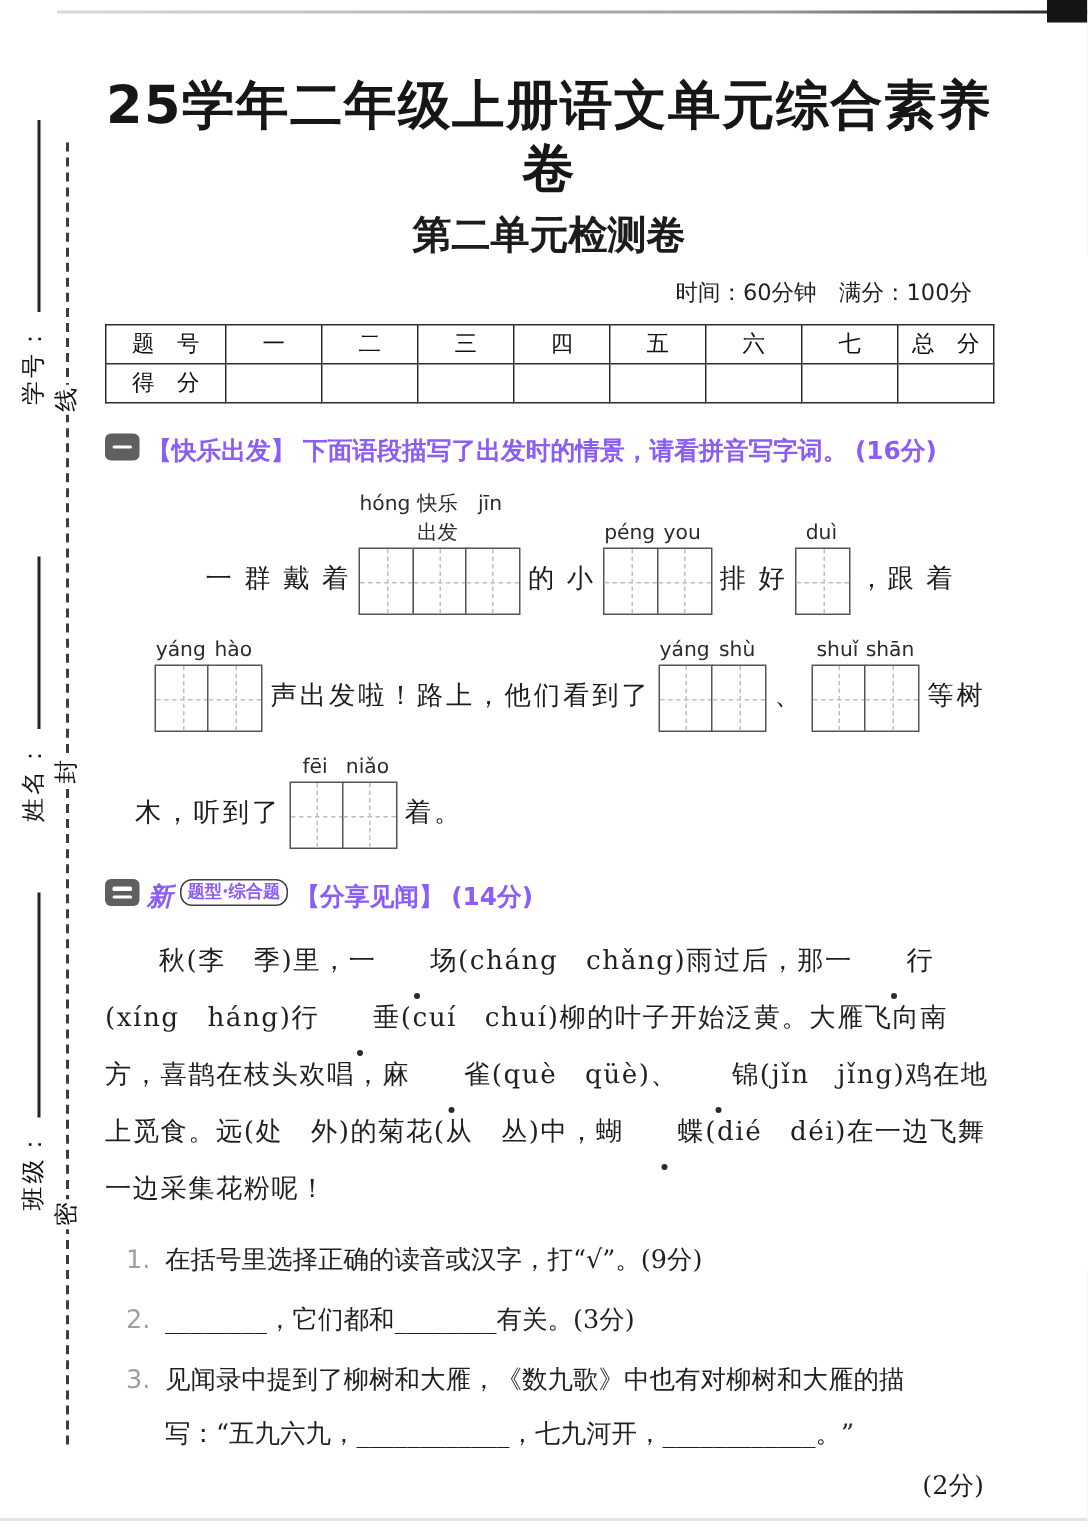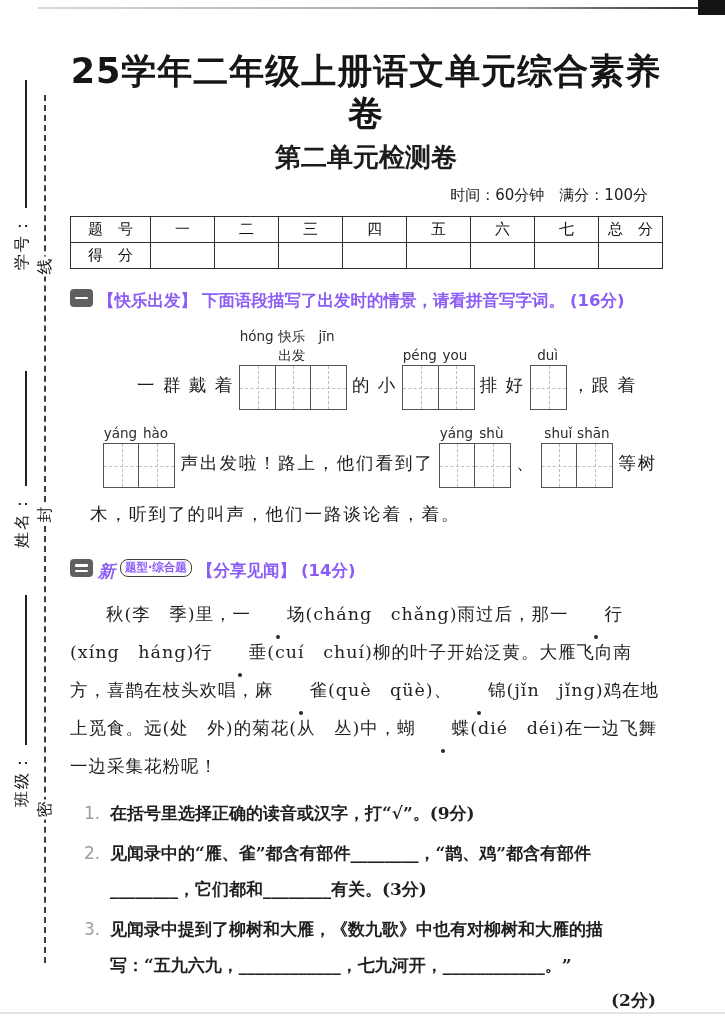--- a/index.html
+++ b/index.html
@@ -54,21 +54,21 @@
   .passage{margin:12px 0 0;font-family:"DejaVu Serif",serif;font-size:17.5px;
            line-height:38px;letter-spacing:1px;text-indent:2.05em;color:#1f1f1f;}
   .em{position:relative;display:inline-block;}
   .em::after{content:"";position:absolute;left:50%;margin-left:-2px;bottom:-6px;
              width:4px;height:4px;border-radius:50%;background:#2a2a2a;}
   .qwrap{margin-top:10px;}
   .q{display:flex;padding-left:14px;font-family:"DejaVu Serif",serif;font-size:17px;
      line-height:36px;color:#1f1f1f;}
   .q + .q{margin-top:4px;}
   .qnum{flex:none;width:26px;color:#9e9e9e;font-family:"DejaVu Sans",sans-serif;}
-  .qbody{flex:1;font-weight:bold;}
+  .qbody{flex:1;}
   .qtail{text-align:right;padding-right:6px;line-height:34px;}
 </style>
 </head>
 <body>
 
 <div class="page">
   <div class="scan-top"></div>
   <div class="scan-corner"></div>
   <div class="scan-bottom"></div>
 
@@ -205,21 +205,30 @@
             </div>
             <div class="bxrow">
               <div class="bx"></div>
               <div class="bx"></div>
             </div>
           </div>
           <span class="ftext">等树</span>
         </div>
         <div class="fill-row rml-2">
           <span class="ftext">木，听到了</span>
-          <span class="ftext">的叫声，他们一路谈论着，</span>
+          <div class="bgrp">
+            <div class="pin">
+              <span>fēi</span>
+              <span>niǎo</span>
+            </div>
+            <div class="bxrow">
+              <div class="bx"></div>
+              <div class="bx"></div>
+            </div>
+          </div>
           <span class="ftext">着。</span>
         </div>
       </div>
 
     <div class="sec-head">
       <span class="badge" id="badge2">
           <i></i>
           <i></i>
         </span>
       <span class="new-tag">新</span>
@@ -233,21 +242,20 @@
     <div class="qwrap" id="questions">
         <div class="q">
           <span class="qnum">1.</span>
           <div class="qbody">
             <div class="qline">在括号里选择正确的读音或汉字，打“√”。(9分)</div>
           </div>
         </div>
         <div class="q">
           <span class="qnum">2.</span>
           <div class="qbody">
-            <div class="qline">见闻录中的“雁、雀”都含有部件________，“鹊、鸡”都含有部件</div>
             <div class="qline">________，它们都和________有关。(3分)</div>
           </div>
         </div>
         <div class="q">
           <span class="qnum">3.</span>
           <div class="qbody">
             <div class="qline">见闻录中提到了柳树和大雁，《数九歌》中也有对柳树和大雁的描</div>
             <div class="qline">写：“五九六九，____________，七九河开，____________。”</div>
             <div class="qtail">(2分)</div>
           </div>

